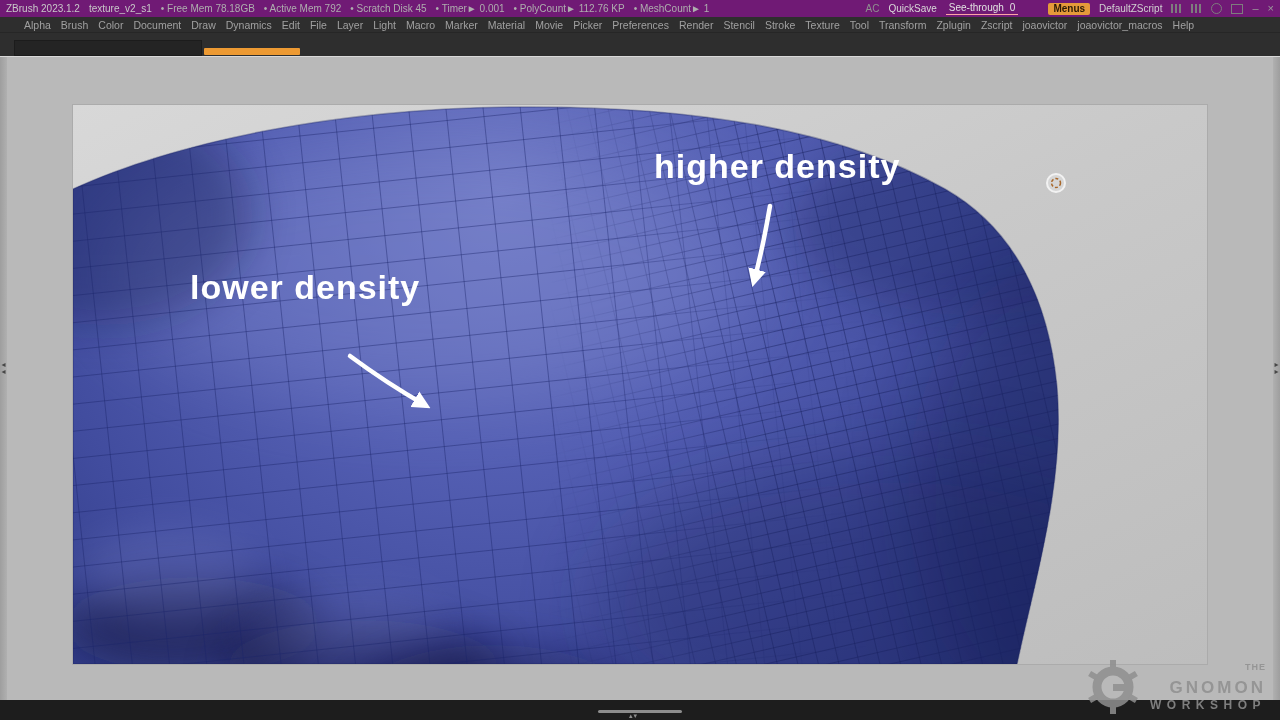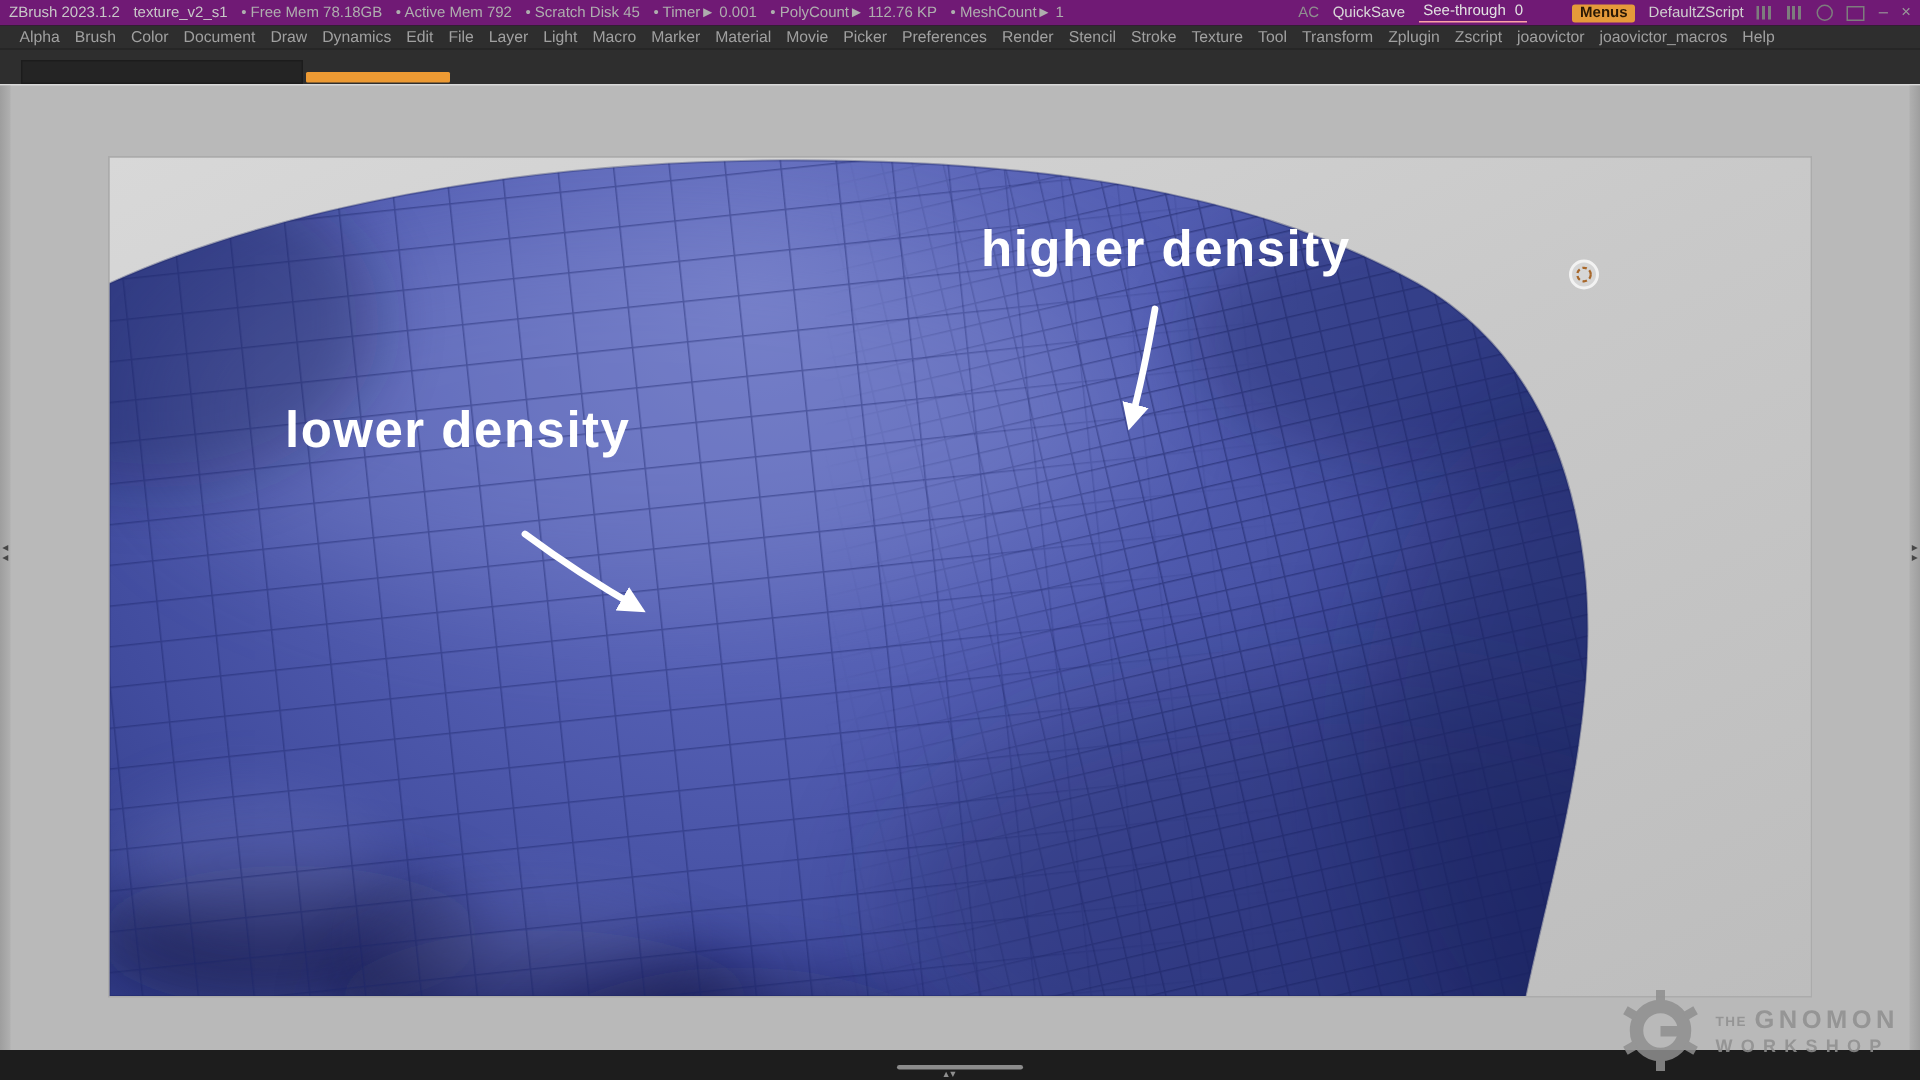--- a/index.html
+++ b/index.html
@@ -18,21 +18,21 @@
   .tb-seethrough{display:inline-flex;gap:6px;color:#e2e2e2;border-bottom:1px solid #fca5a5;padding:0 3px 1px 3px;}
   .tb-menus{background:#e59a3a;color:#2b1a05;font-weight:bold;padding:0 5px;border-radius:2px;height:12px;line-height:12px;margin-left:21px;}
   .tb-zscript{color:#d0d0d0;}
   .ic-bars{width:11px;height:9px;background:repeating-linear-gradient(90deg,#7d7d7d 0 2px,transparent 2px 4px);display:inline-block;}
   .ic-sq{width:10px;height:8px;border:1px solid #7d7d7d;display:inline-block;}
   .ic-ci{width:9px;height:9px;border:1px solid #7d7d7d;border-radius:50%;display:inline-block;}
   .btn-glyph{color:#9a9a9a;font-size:11px;line-height:11px;}
 
   
   .menu-bar{position:absolute;left:0;top:17px;width:100%;height:16px;background:#2e2e2e;
-            display:flex;align-items:center;gap:10px;padding-left:13px;box-sizing:border-box;
+            display:flex;align-items:center;gap:10px;padding-left:24px;box-sizing:border-box;
             font-size:10.5px;color:#a0a0a0;border-bottom:1px solid #262626;white-space:nowrap;overflow:hidden;}
   .menu-bar span{cursor:default;}
 
   
   .strip{position:absolute;left:0;top:33px;width:100%;height:23px;background:#2e2e2e;}
   .strip-slot{position:absolute;left:14px;top:7px;width:186px;height:14px;background:#242424;border:1px solid #1c1c1c;}
   .strip-orange{position:absolute;left:204px;top:15px;width:96px;height:7px;background:#ED9A33;border-radius:1px;}
 
   
   .canvas{position:absolute;left:0;top:56px;width:100%;height:644px;background:#b9b9b9;border-top:1px solid #d9d9d9;box-sizing:border-box;}
@@ -52,21 +52,21 @@
 
   
   .bottom-bar{position:absolute;left:0;top:700px;width:100%;height:20px;background:#1d1d1d;}
   .scroll-track{position:absolute;left:598px;top:10px;width:84px;height:3px;background:#8c8c8c;border-radius:2px;}
   .scroll-arrows{position:absolute;left:629px;top:12px;font-size:7px;color:#8f8f8f;letter-spacing:1px;}
 
   
   .watermark{position:absolute;right:14px;bottom:6px;display:flex;align-items:center;gap:10px;
              color:#8f8f8f;opacity:.85;pointer-events:none;}
   .wm-text{display:flex;flex-direction:column;line-height:1;}
-  .wm-row1{display:flex;align-items:flex-end;gap:5px;}
+  .wm-row1{display:flex;align-items:flex-end;gap:5px;flex-direction:column;}
   .wm-the{font-size:9px;font-weight:bold;letter-spacing:1px;padding-bottom:2px;}
   .wm-gnomon{font-size:17px;font-weight:bold;letter-spacing:3px;}
   .wm-workshop{font-size:12px;font-weight:bold;letter-spacing:5.5px;margin-top:3px;}
 </style>
 </head>
 <body>
 
 <div id="app">
 
   <div class="title-bar">

